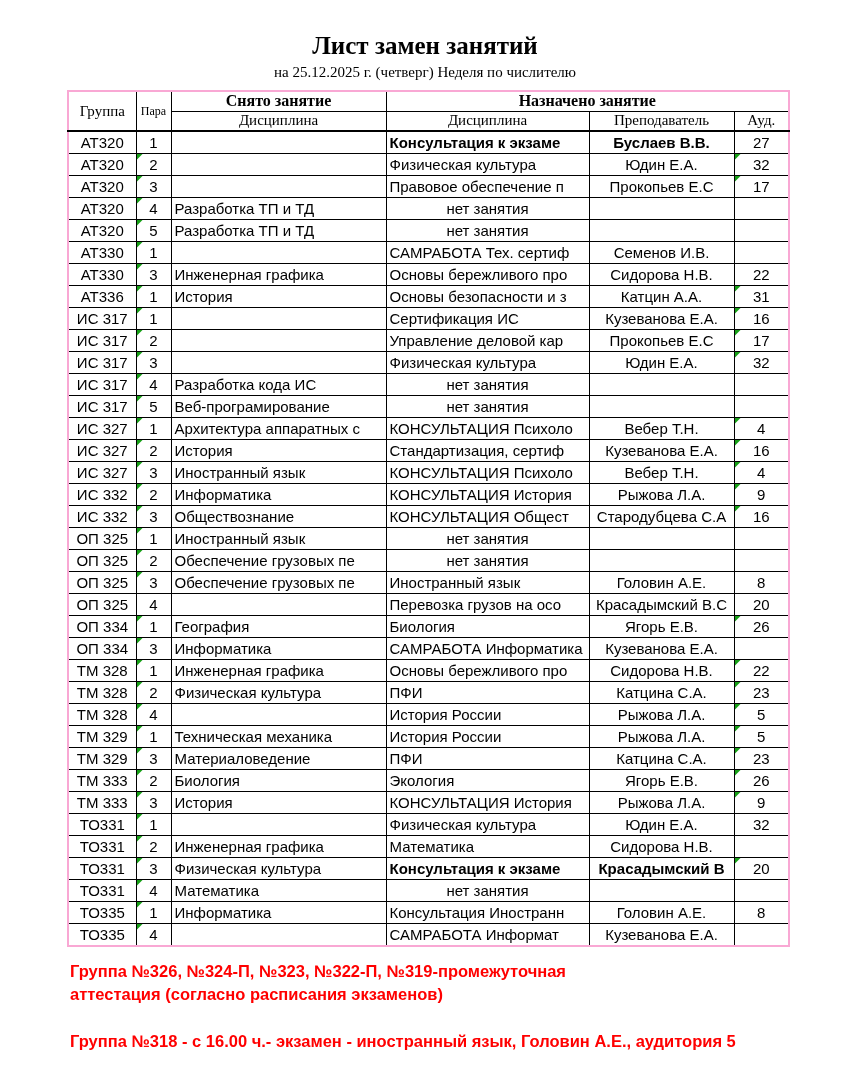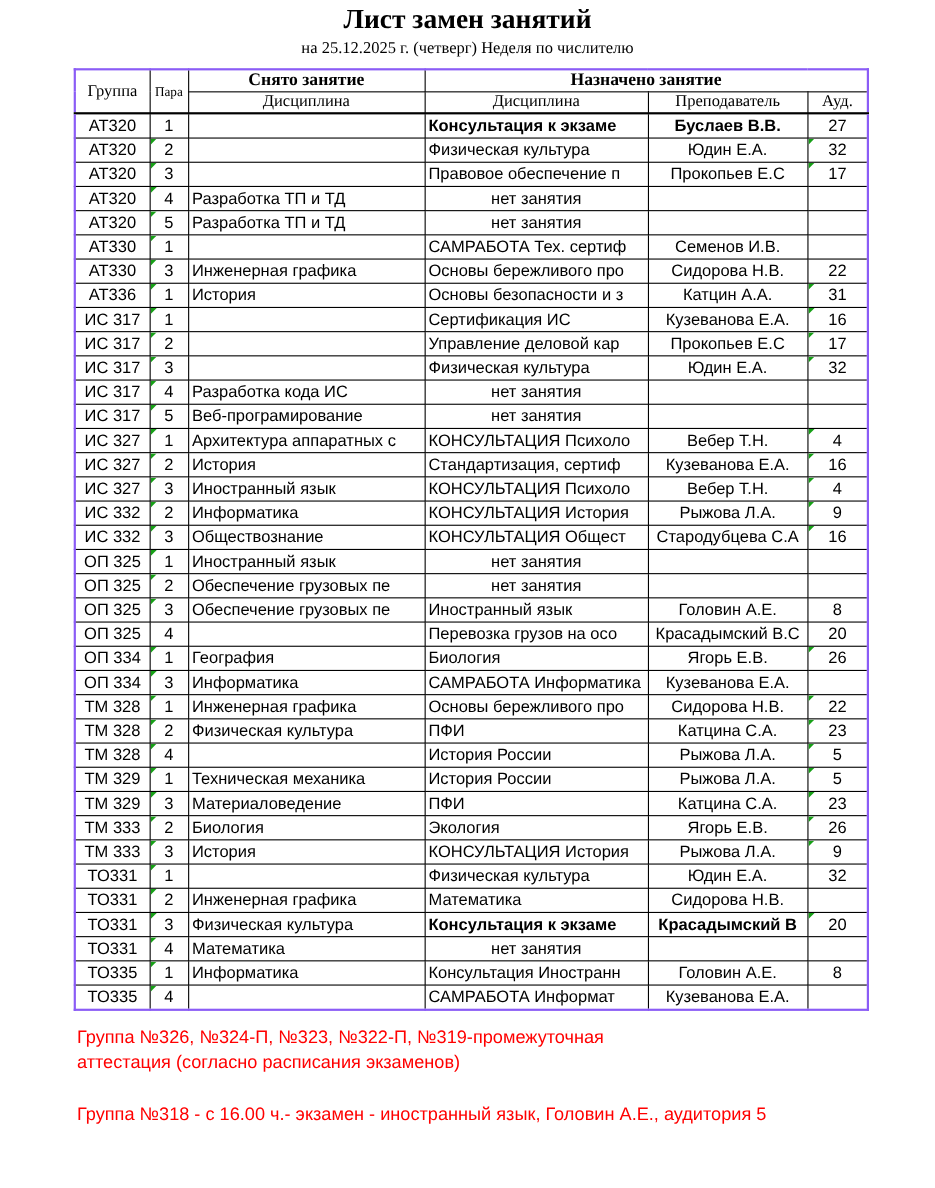--- a/index.html
+++ b/index.html
@@ -4,31 +4,31 @@
 <style>
   :root { --note-color:#ff0000; --marker-color:#17a017; }
   * { box-sizing: border-box; }
   html,body { margin:0; padding:0; }
   body {
     width:850px; height:1080px; background:#ffffff;
     font-family:"Liberation Sans", sans-serif; color:#000;
     overflow:hidden;
   }
   .title {
-    padding-top:4px; text-align:center;
+    padding-top:32px; text-align:center;
     font-family:"Liberation Serif", serif; font-weight:bold; font-size:25px;
   }
   .subtitle {
     margin-top:4px; text-align:center;
     font-family:"Liberation Serif", serif; font-size:15px;
   }
   table.sched {
     border-collapse:collapse; table-layout:fixed;
     width:721px; margin:9px 0 0 67px;
-    border:2px solid #8b5cf6;
+    border:2px solid #f9a8d4;
   }
   th, td { border:1px solid #000; overflow:hidden; white-space:nowrap; padding:0 3px; }
   thead { border-bottom:2px solid #000; }
   thead th {
     font-family:"Liberation Serif", serif; font-weight:normal;
     font-size:15px; text-align:center; height:20px;
   }
   thead th.h-main { font-weight:bold; font-size:16px; }
   thead th.h-pair { font-size:12px; padding:0 1px; }
   tbody td { height:21.4px; line-height:21px; font-size:15px; }
@@ -40,21 +40,21 @@
   td.c-teacher { text-align:center; }
   td.c-room { text-align:center; position:relative; padding:0 1px; }
   td.bold { font-weight:bold; }
   .mark {
     position:absolute; top:0; left:0; width:6px; height:6px;
     background:var(--marker-color);
     clip-path:polygon(0 0, 100% 0, 0 100%);
   }
   .notes {
     margin:13px 0 0 70px; color:var(--note-color);
-    font-weight:normal; font-size:16.5px; line-height:23px;
+    font-weight:bold; font-size:16.5px; line-height:23px;
   }
   .note-line3 { margin-top:24px; }
 </style>
 </head>
 <body>
 
 <div class="title">Лист замен занятий</div>
 <div class="subtitle">на 25.12.2025 г. (четверг) Неделя по числителю</div>
 
 <table class="sched">

